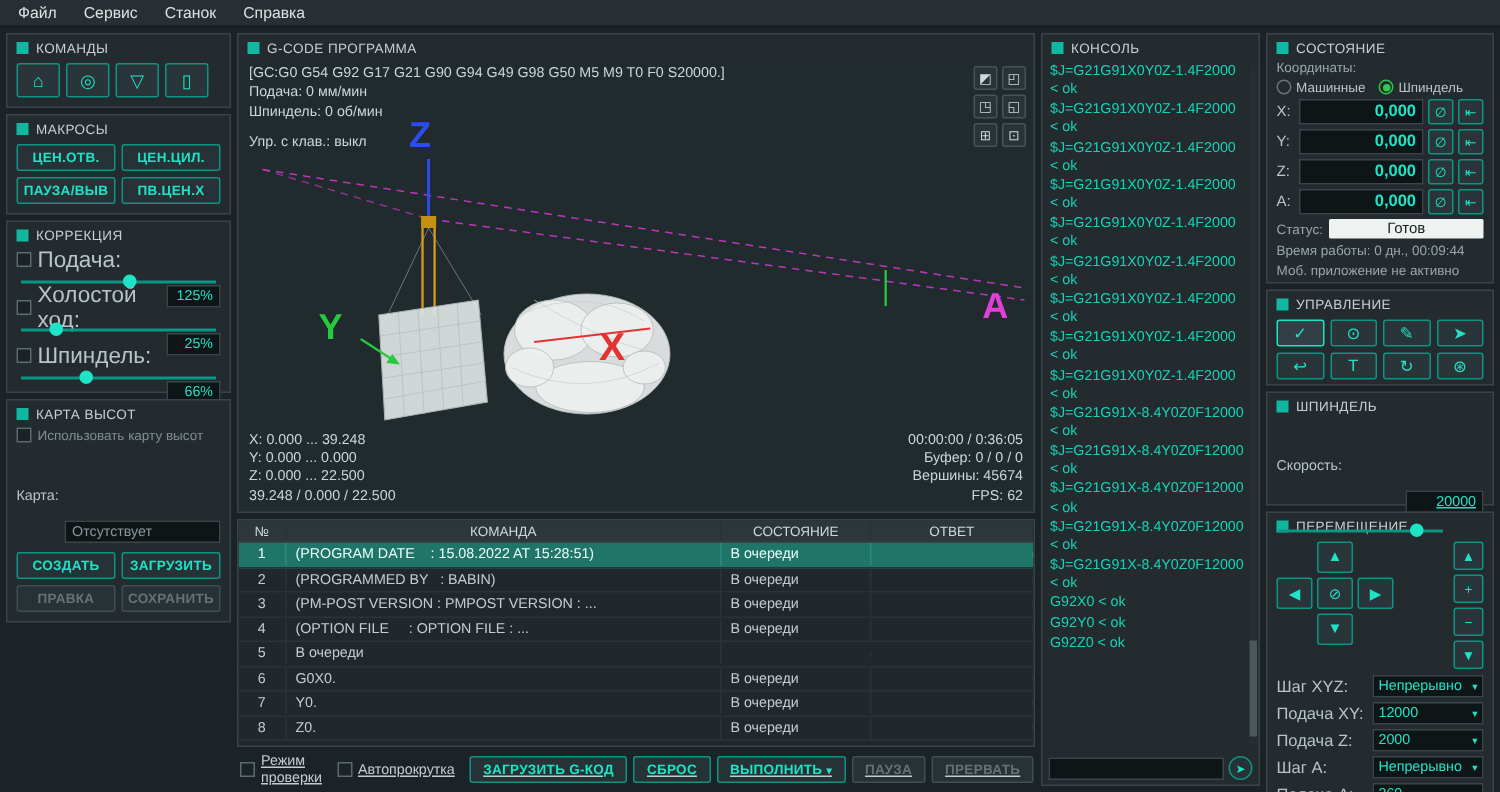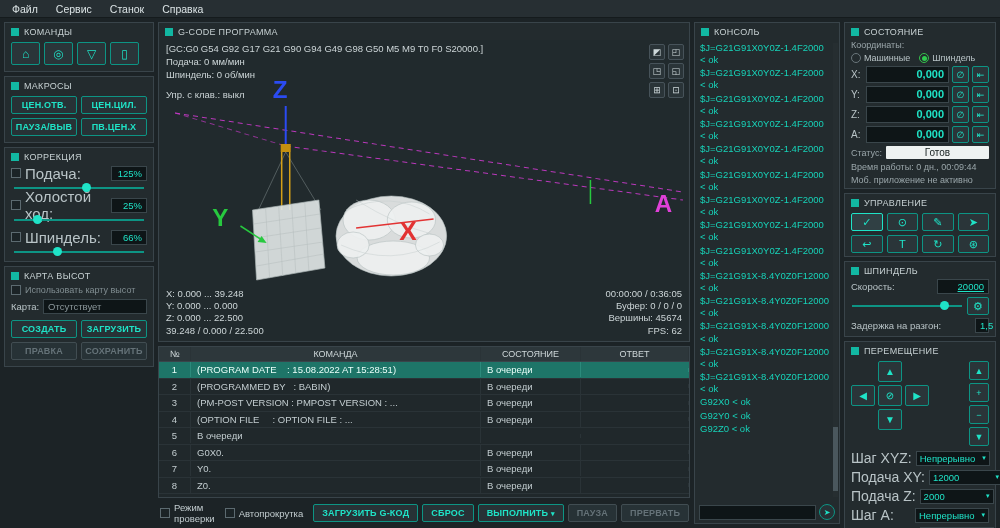--- a/index.html
+++ b/index.html
@@ -30,21 +30,21 @@
     letter-spacing:.3px; color:#c6d0d2; }
   .bullet { width:8px; height:8px; background:#12b7a2; display:inline-block; flex:none; }
 
   
   .tbtn { background:#273236; border:1px solid #0d9484; color:#1fe3c7; font-size:9px;
     font-weight:bold; padding:3px 2px; border-radius:2px; letter-spacing:.2px; white-space:nowrap; }
   .tbtn.off { border-color:#414d52; color:#657278; }
   .icon-btn { background:#2a3539; border:1px solid #0d9484; color:#1fe3c7;
     display:flex; align-items:center; justify-content:center; border-radius:2px; font-size:12px; }
   .valuebox { background:#0e1517; border:1px solid #3a464b; color:#1fe3c7; font-size:9.5px;
-    padding:1px 4px; text-align:right; }
+    padding:1px 4px; text-align:right;margin-top:48px; }
   .chk { width:10px; height:10px; border:1px solid #5c6a70; background:#1b2326; display:inline-block; flex:none; }
   .slider { position:relative; height:12px; flex:1; }
   .slider .track { position:absolute; left:1px; right:1px; top:5px; height:2px; background:#0d9484; }
   .slider .handle { position:absolute; top:1px; width:9px; height:9px; border-radius:50%;
     background:#1fe3c7; margin-left:-4px; }
   .caret { font-size:7px; color:#1fe3c7; }
   .radio { width:10px; height:10px; border-radius:50%; border:1px solid #6a767b; display:inline-flex;
     align-items:center; justify-content:center; flex:none; }
   .radio.on { border-color:#35c04c; }
   .radio.on::after { content:""; width:5px; height:5px; border-radius:50%; background:#2ecc4e; }
@@ -82,21 +82,21 @@
   .trow.head { background:#2d373b; color:#ced7d9; border-bottom:1px solid #39444a; }
   .cell { padding:2px 6px; border-right:1px solid #2a3337; white-space:pre; overflow:hidden; }
   .cell.h { text-align:center; font-size:9px; }
   .cell.c0 { text-align:center; }
   .tbody { flex:1; overflow:hidden; }
   .trow.body { border-bottom:1px solid #2a3337; height:16.5px; align-items:center; color:#c3cdd0; }
   .trow.body.sel { background:#1e7568; color:#eafffa; }
   .trow.body.sel .cell { border-right-color:#2b8a7b; }
 
   
-  .controls-bar { height:22px; display:flex; align-items:center; gap:10px; padding:0 2px; }
+  .controls-bar { height:22px; display:flex; align-items:center; gap:10px; padding:0 2px;text-decoration:underline; }
   .cb-label { display:flex; align-items:center; gap:4px; font-size:9.5px; color:#c3cdd0; }
   .prog-buttons { margin-left:auto; display:flex; gap:4px; }
   .pbtn { padding:3px 8px; }
 
   
   .console-panel { flex:1; min-height:0; position:relative; }
   .console-lines { flex:1; overflow:hidden; padding:2px 9px 2px 5px; color:#17d2b8;
     font-size:9.5px; line-height:1.28; word-break:break-all; }
   .cline { margin-bottom:1px; }
   .console-input-row { display:flex; gap:3px; padding:3px 4px; align-items:center; }
@@ -133,21 +133,21 @@
   .gear-btn { width:22px; height:18px; font-size:11px; flex:none; }
 
   
   .jog-top { display:flex; padding:2px 6px 4px; }
   .jog-pad { display:grid; grid-template-columns:repeat(3,24px); grid-auto-rows:21px; gap:3px; }
   .pad-btn { font-size:10px; }
   .jog-side { margin-left:auto; display:flex; flex-direction:column; gap:3px; }
   .side-btn { width:20px; height:19px; font-size:9px; }
   .jog-rows { padding:0 6px; }
   .jog-row { display:flex; align-items:center; gap:4px; margin-bottom:3px; }
-  .jog-lbl { flex:1; font-size:14px; color:#b9c4c7; white-space:nowrap; }
+  .jog-lbl { flex:1; font-size:11px; color:#b9c4c7; white-space:nowrap; }
   .combo { width:74px; display:flex; align-items:center; background:#0e1517; border:1px solid #3a464b; flex:none; }
   .combo .val { flex:1; color:#1fe3c7; font-size:9.5px; padding:1px 3px; white-space:nowrap; overflow:hidden; }
   .combo .caret { padding:0 3px; }
 </style>
 </head>
 <body>
 
 <div class="menubar" id="menubar">
     <span class="menu-item">Файл</span>
     <span class="menu-item">Сервис</span>

